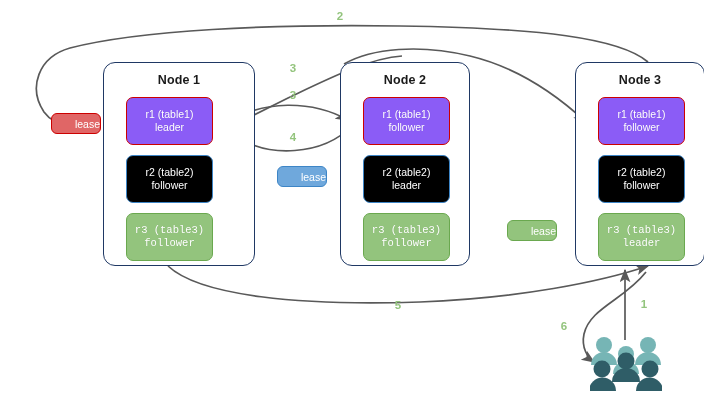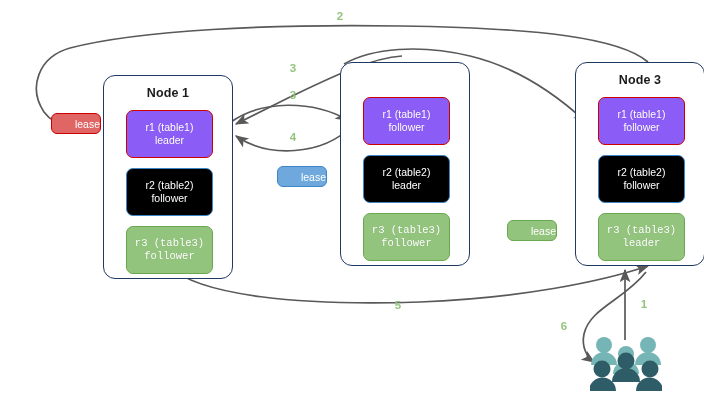--- a/index.html
+++ b/index.html
@@ -112,37 +112,38 @@
 
     <path d="M 352,126 C 322,156 268,158 236,136" fill="none" stroke="#595959" stroke-width="1.7" marker-end="url(#ah)"></path>
 
     <path d="M 168,266 C 200,296 300,306 420,302 C 520,298 600,282 648,266" fill="none" stroke="#595959" stroke-width="1.7" marker-end="url(#ah)"></path>
 
     <path d="M 625,340 L 625,270" fill="none" stroke="#595959" stroke-width="1.7" marker-end="url(#ah)"></path>
 
     <path d="M 646,272 C 624,300 590,308 584,334 C 581,348 588,358 594,362" fill="none" stroke="#595959" stroke-width="1.7" marker-end="url(#ah)"></path>
   </svg>
 
-  <div class="node-box" style="left:103px; top:62px; width:130px; height:204px;margin-top:13px;">
+  <div class="node-box" style="left:103px; top:62px; width:152px; height:204px;">
     <div class="node-title">Node 1</div>
     <div class="replica rep-red" style="left:22px; top:34px; width:87px; height:48px;">
       <span class="l1">r1 (table1)</span>
       <span class="l2">leader</span>
     </div>
     <div class="replica rep-blue" style="left:22px; top:92px; width:87px; height:48px;">
       <span class="l1">r2 (table2)</span>
       <span class="l2">follower</span>
     </div>
     <div class="replica rep-green" style="left:22px; top:150px; width:87px; height:48px;">
       <span class="l1">r3 (table3)</span>
       <span class="l2">follower</span>
     </div>
   </div>
 
   <div class="node-box" style="left:340px; top:62px; width:130px; height:204px;">
+    <div class="node-title">Node 2</div>
     <div class="replica rep-red" style="left:22px; top:34px; width:87px; height:48px;">
       <span class="l1">r1 (table1)</span>
       <span class="l2">follower</span>
     </div>
     <div class="replica rep-blue" style="left:22px; top:92px; width:87px; height:48px;">
       <span class="l1">r2 (table2)</span>
       <span class="l2">leader</span>
     </div>
     <div class="replica rep-green" style="left:22px; top:150px; width:87px; height:48px;">
       <span class="l1">r3 (table3)</span>

